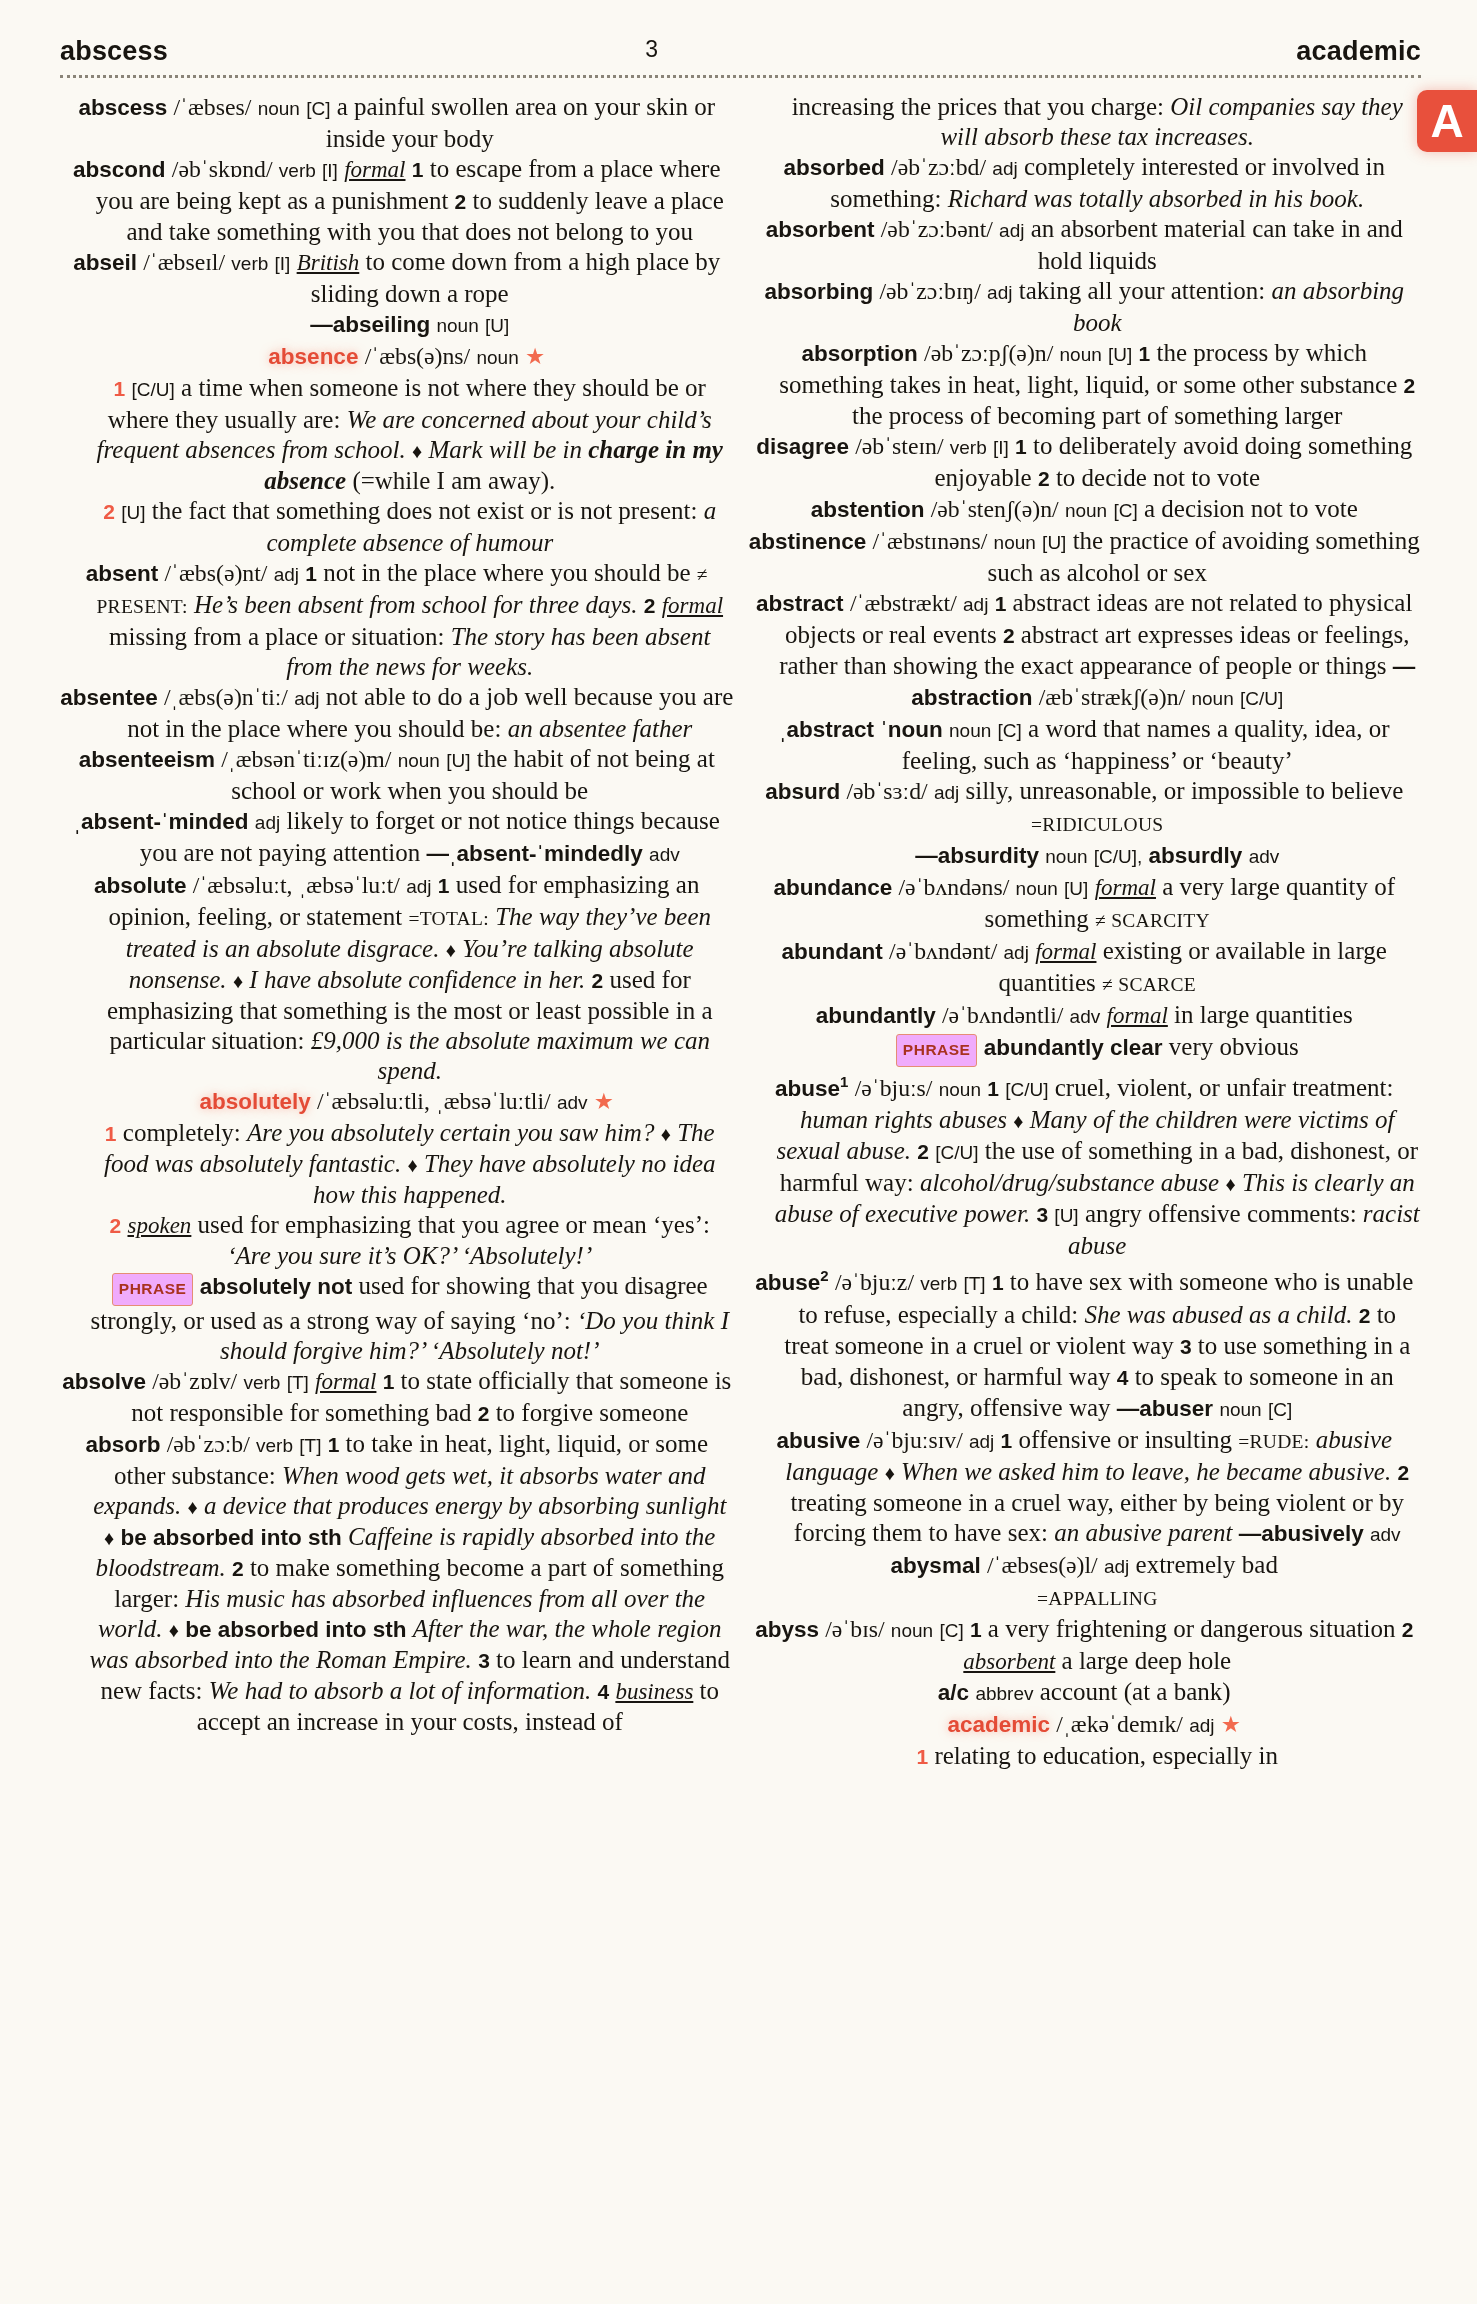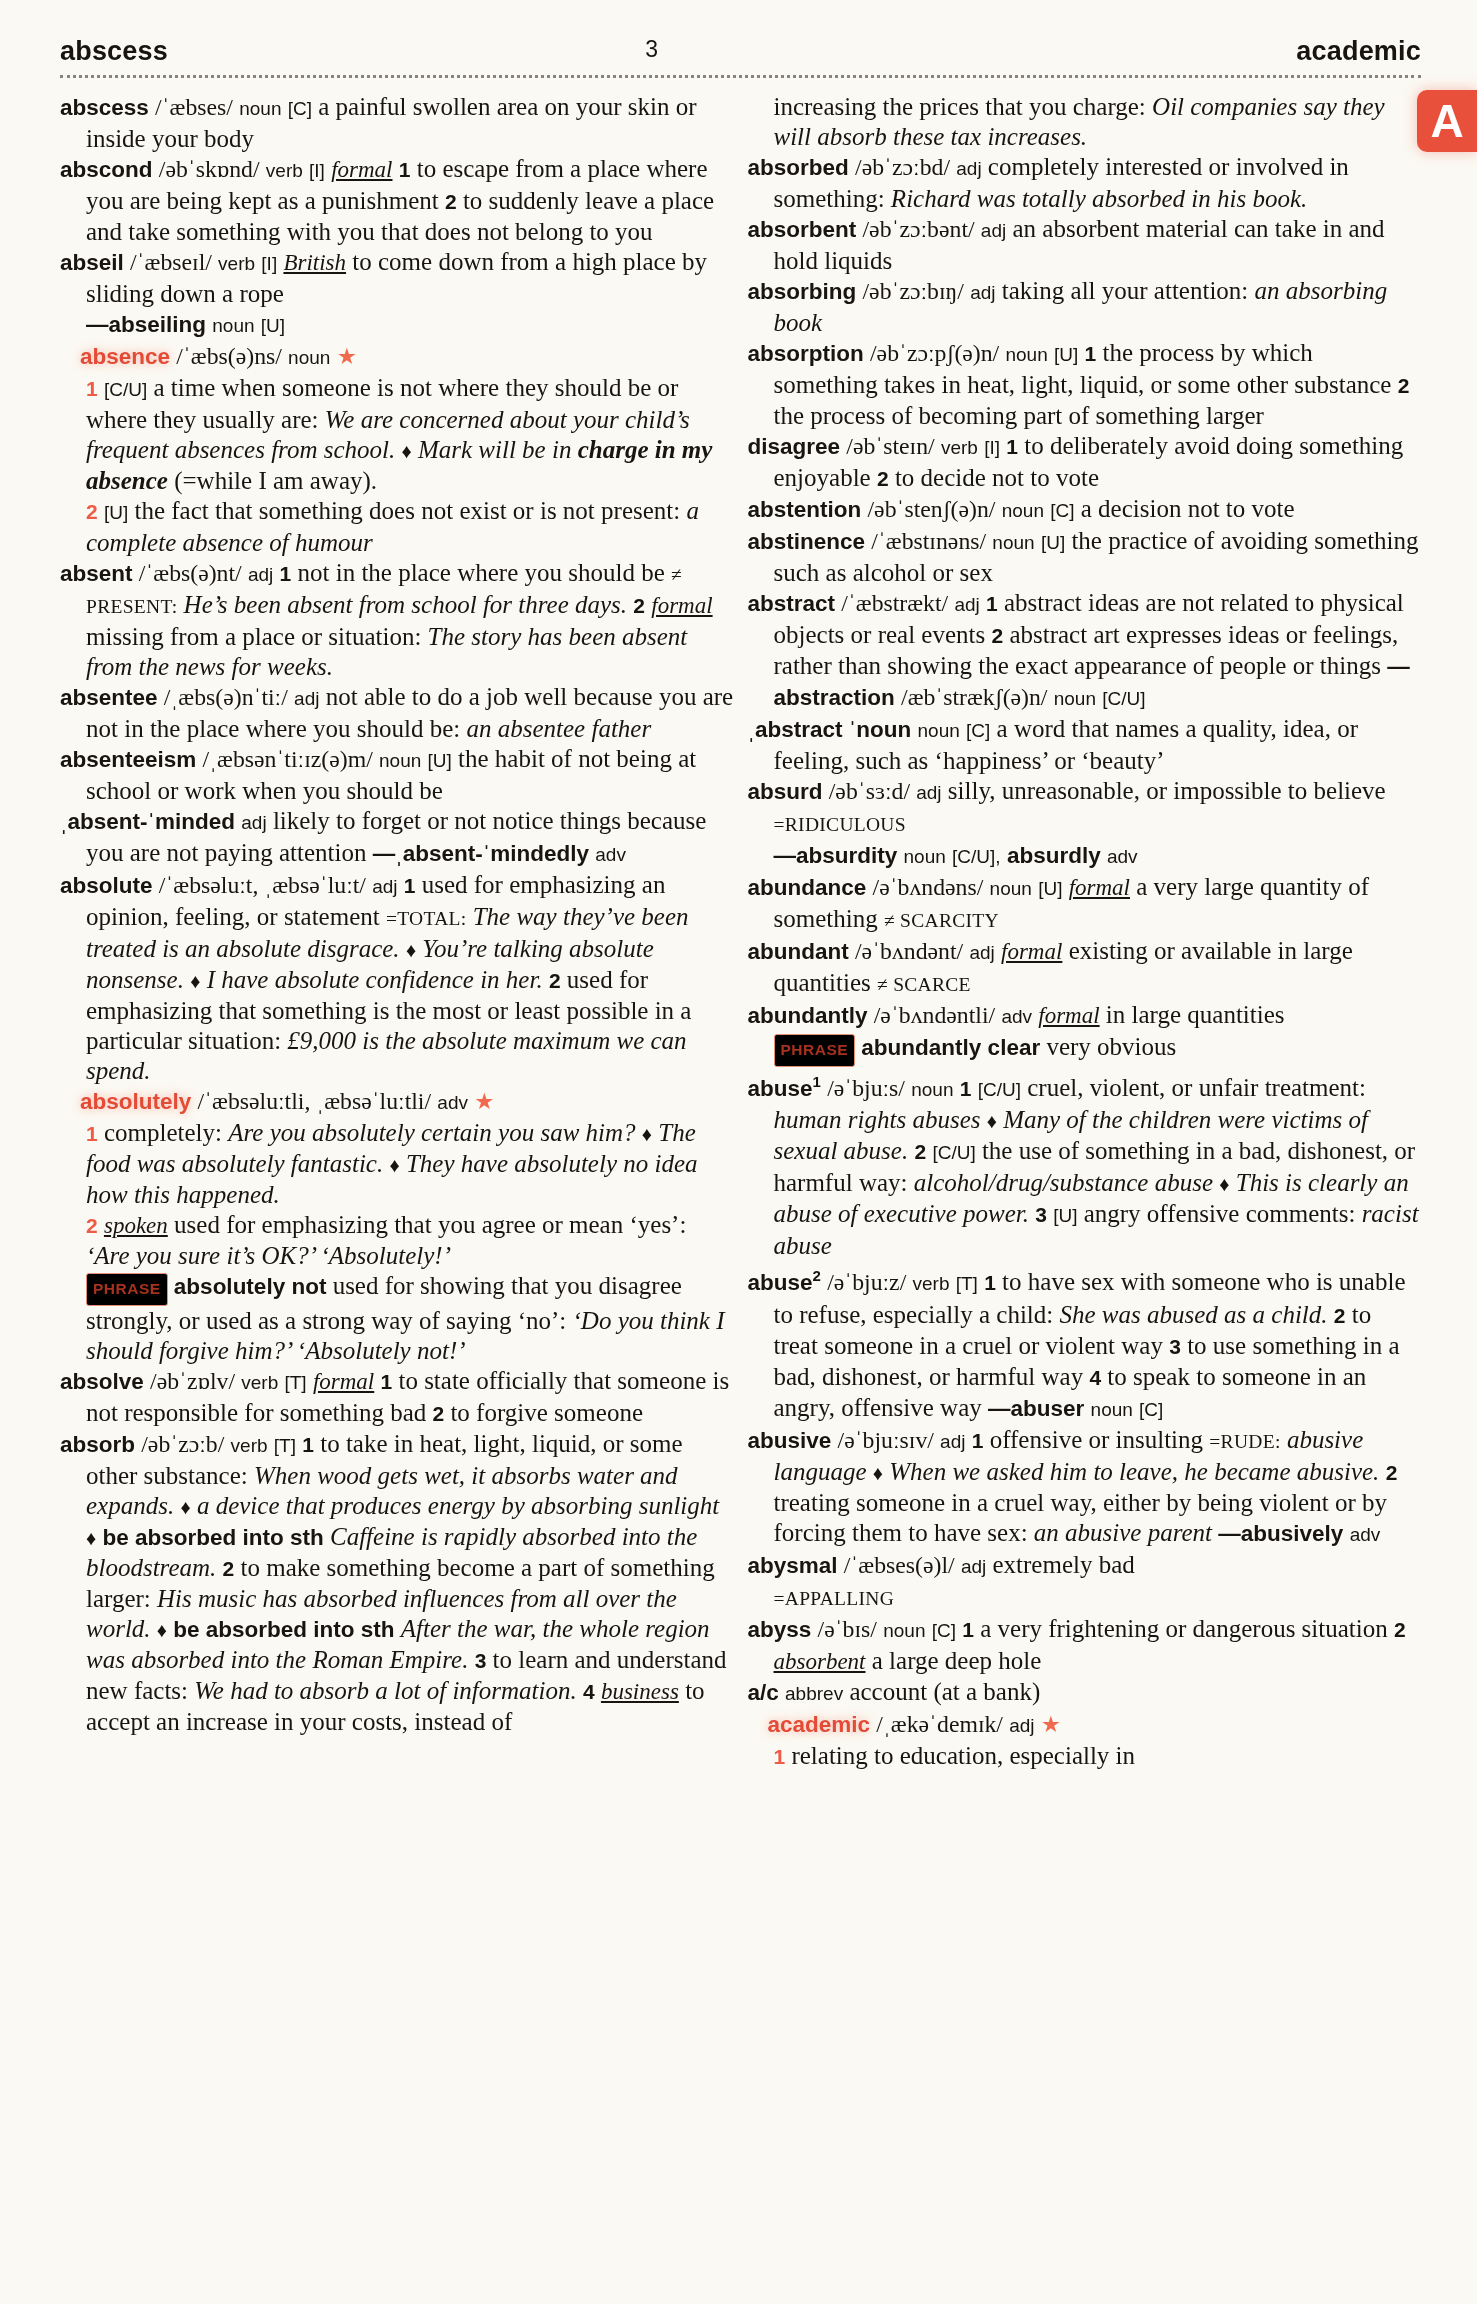--- a/index.html
+++ b/index.html
@@ -1,21 +1,21 @@
 <!DOCTYPE html>
 <html><head>
 <meta charset="utf-8">
 <style>
   html,body{margin:0;padding:0;}
   body{
     width:1477px;height:2304px;overflow:hidden;position:relative;
     background:#fbf9f3;color:#181510;
     font-family:"Liberation Serif", serif;
   }
-  .page{padding:36px 56px 0 60px;}
+  .page{padding:36px 56px 0 60px;text-align:center;}
   .header{
     position:relative;display:flex;justify-content:space-between;align-items:baseline;
     padding-bottom:8px;border-bottom:3px dotted #8a8478;
     font-family:"Liberation Sans", sans-serif;
   }
   .guide{font-weight:700;font-size:27px;letter-spacing:.2px;}
   .pagenum{position:absolute;left:43%;font-size:23px;font-weight:400;}
   .columns{display:flex;gap:14px;padding-top:14px;}
   .col{flex:1;height:2180px;overflow:hidden;}
   .entry{margin:0;padding-left:26px;text-indent:-26px;font-size:25px;line-height:30px;}
@@ -32,21 +32,21 @@
   .seg-num{font-family:"Liberation Sans",sans-serif;font-weight:700;font-size:0.84em;}
   .seg-numr{font-family:"Liberation Sans",sans-serif;font-weight:700;font-size:0.84em;color:#ef5b45;}
   .seg-txt{}
   .seg-ex{font-style:italic;}
   .seg-exb{font-style:italic;font-weight:700;}
   .seg-syn{font-size:0.78em;letter-spacing:0.3px;}
   .seg-star{color:#f26a4e;font-size:0.9em;}
   .seg-dot{font-size:0.8em;}
   .seg-phrase{
     display:inline-block;font-family:"Liberation Sans",sans-serif;font-weight:700;font-size:0.62em;
-    color:#a8321f;background:#000000;border:1px solid #e58d75;padding:0 6px 1px;border-radius:3px;
+    color:#a8321f;background:#f0abfc;border:1px solid #e58d75;padding:0 6px 1px;border-radius:3px;
     letter-spacing:0.5px;text-indent:0;
   }
   .letter-tab{
     position:absolute;top:90px;right:0;width:60px;height:62px;background:#e8503c;color:#ffffff;
     font-family:"Liberation Sans",sans-serif;font-weight:700;font-size:46px;
     display:flex;align-items:center;justify-content:center;border-radius:10px 0 0 10px;
     box-shadow:0 0 14px rgba(232,80,60,0.35);
   }
 </style>
 </head>

